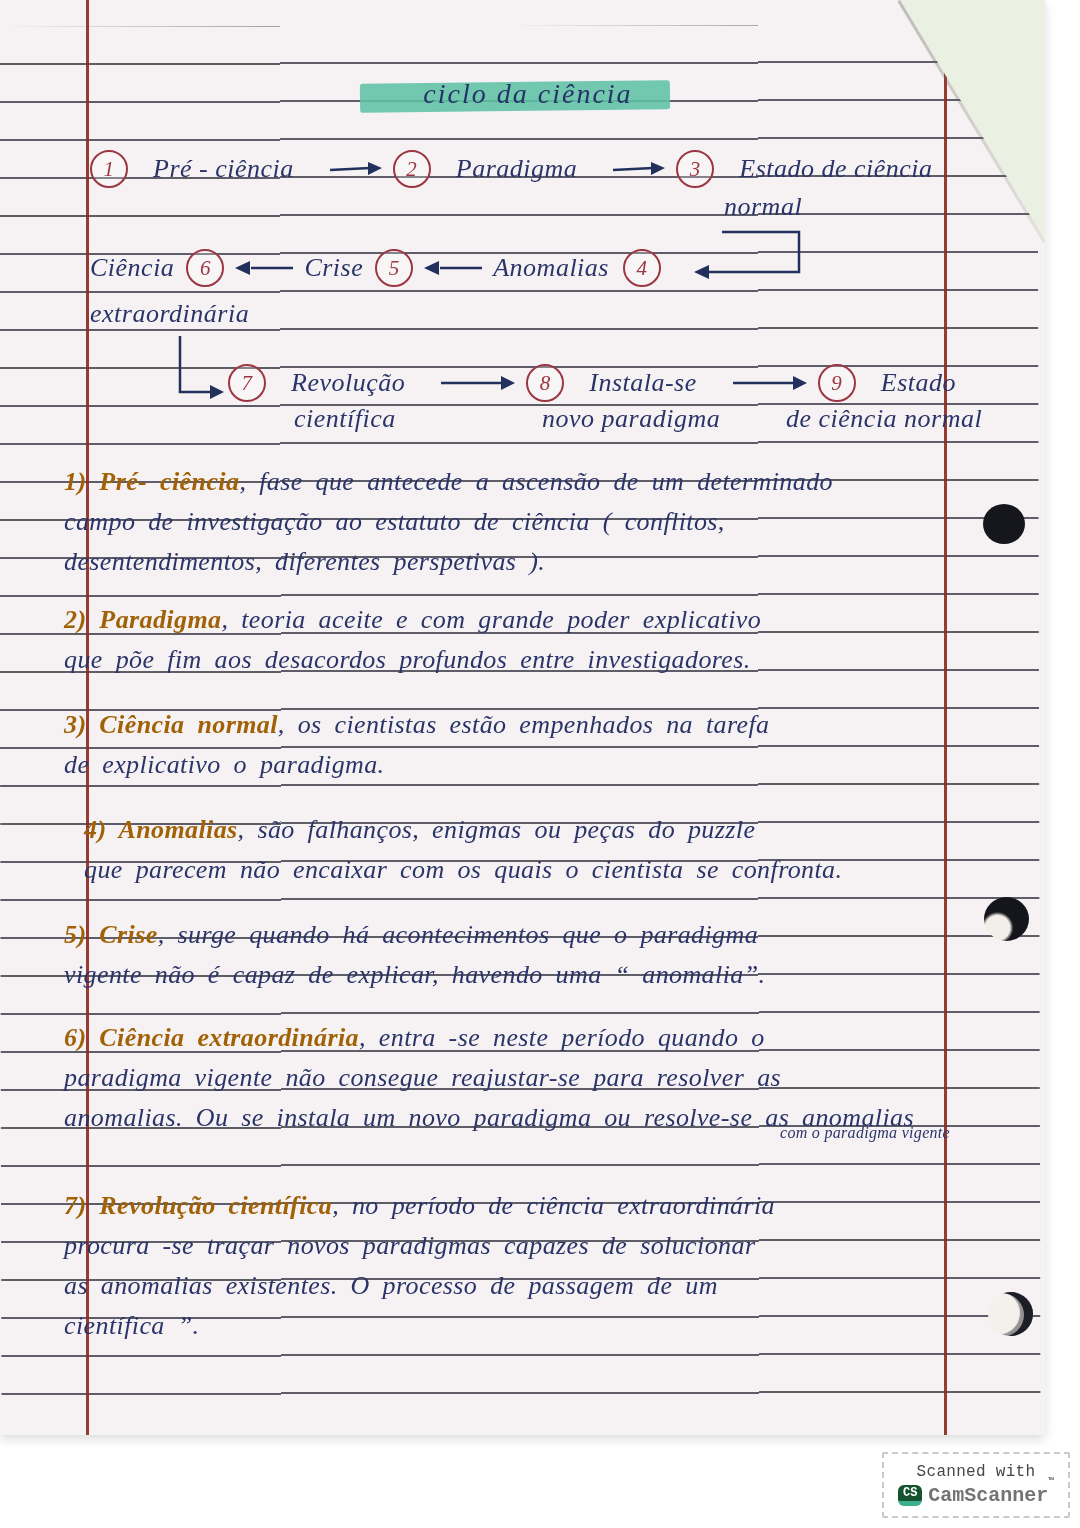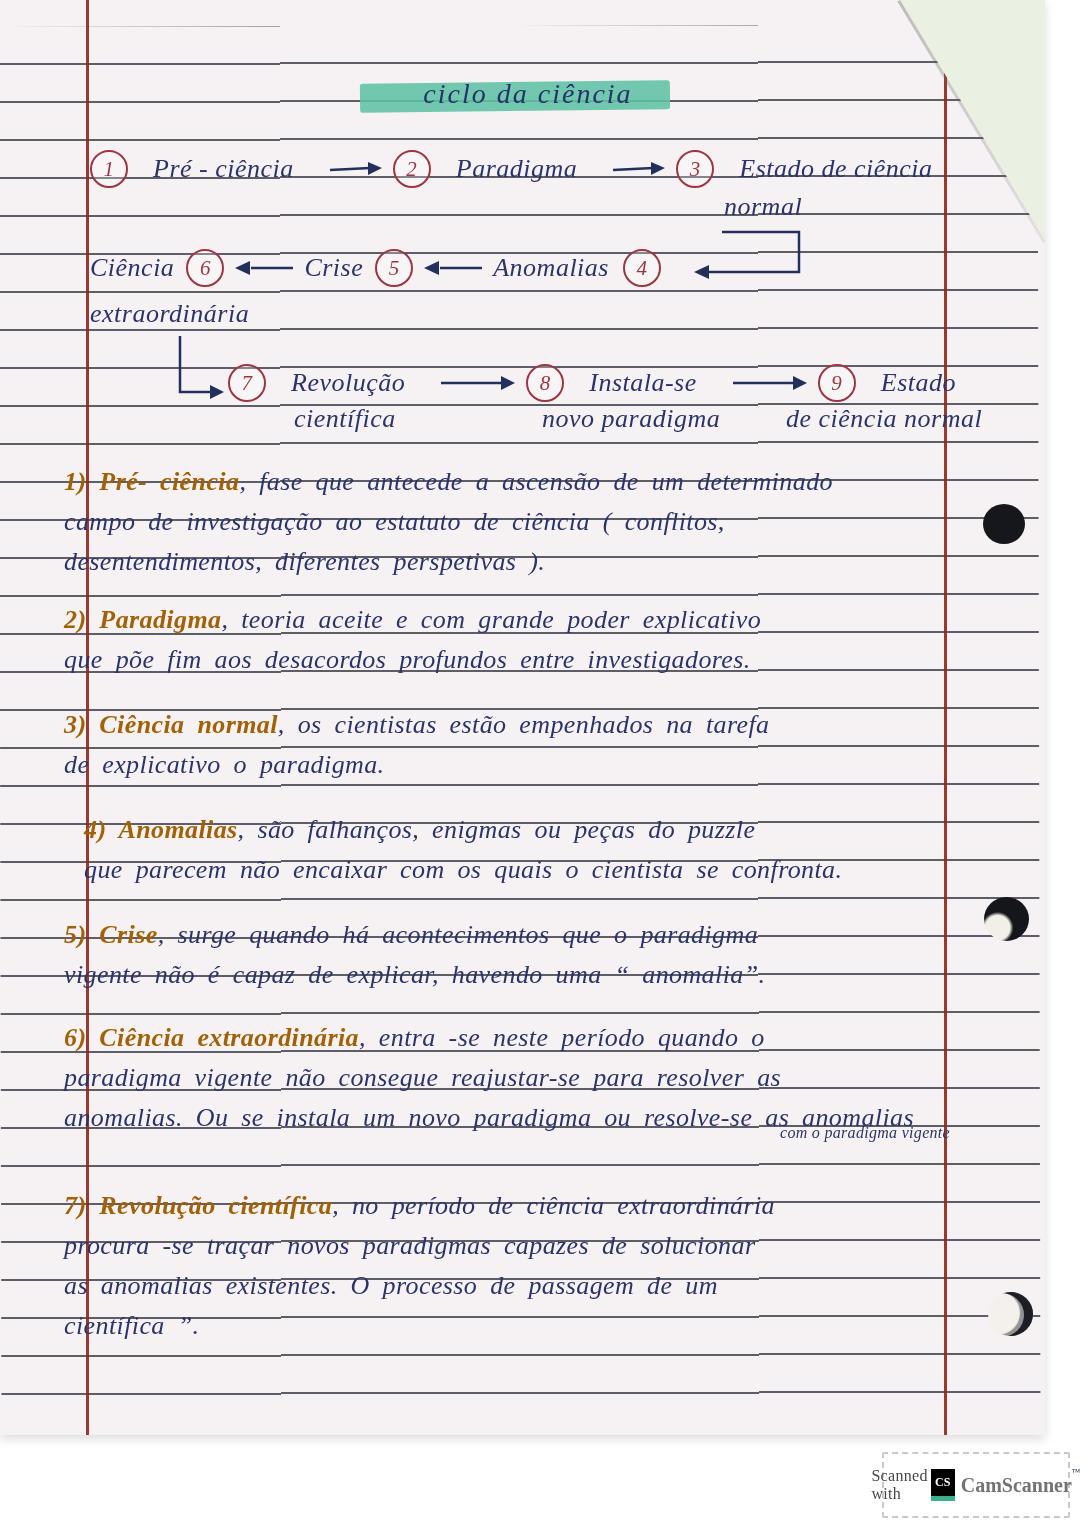--- a/index.html
+++ b/index.html
@@ -44,25 +44,25 @@
   .arrow{flex:none;margin:0 9px;}
   .sub{position:absolute;font-size:26px;letter-spacing:.5px;white-space:nowrap;}
   .para{position:absolute;left:64px;width:990px;font-size:26px;letter-spacing:.4px;
         word-spacing:6px;}
   .pline{height:40px;line-height:40px;white-space:nowrap;}
   .pnote{position:absolute;font-size:16px;letter-spacing:.3px;white-space:nowrap;}
   svg.connectors{position:absolute;left:0;top:0;pointer-events:none;}
   
   .badge{position:absolute;left:882px;top:1452px;width:188px;height:66px;
          background:#fff;border:2px dashed #c9c9c9;border-radius:2px;
-         font-family:Liberation Serif, serif;box-sizing:border-box;
-         display:flex;align-items:center;justify-content:center;gap:3px;}
+         font-family:Liberation Mono, monospace;box-sizing:border-box;
+         display:flex;flex-direction:column;align-items:center;justify-content:center;gap:3px;}
   .badge .line1{font-size:16px;color:#474747;letter-spacing:.3px;}
   .badge .line2{display:flex;align-items:center;gap:6px;}
-  .cs-logo{width:24px;height:32px;border-radius:0;background:#000000;
+  .cs-logo{width:24px;height:21px;border-radius:6px;background:#14532d;
            border-bottom:5px solid #3cb08e;box-sizing:border-box;
            display:flex;align-items:center;justify-content:center;
            color:#fff;font-size:12px;font-weight:bold;}
   .cs-name{font-size:20px;font-weight:bold;color:#737373;}
   .cs-tm{font-size:9px;color:#222b35;vertical-align:top;position:relative;top:-7px;}
 </style>
 </head>
 <body>
 
 <div class="page">

